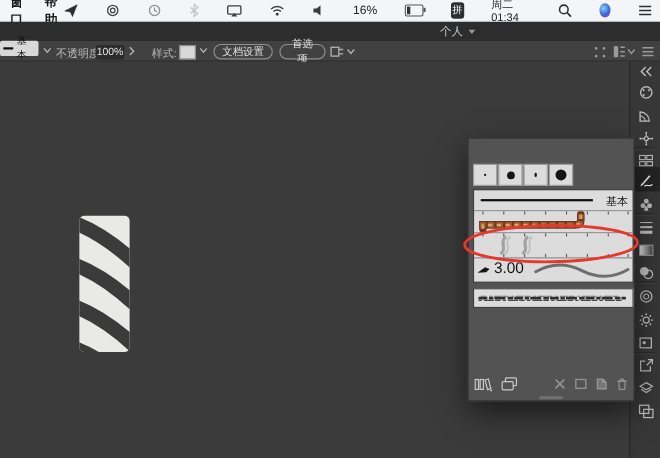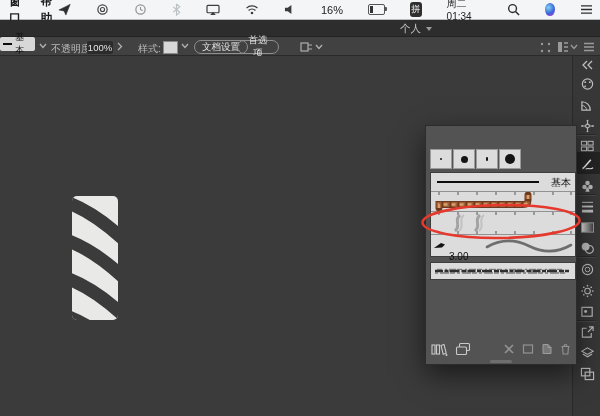--- a/index.html
+++ b/index.html
@@ -75,21 +75,21 @@
   #panel-body{position:absolute;left:0;top:20px;right:0;bottom:0;padding:3px 4px}
   .swatch-row{display:flex;gap:1px;height:20px;margin-bottom:3px}
   .bcell{width:22px;height:20px;background:#dcdcdc;border:1px solid #9b9b9b;box-sizing:border-box;
          display:flex;align-items:center;justify-content:center}
   .dot{background:#141414;border-radius:50%}
   .brush-block{width:144px;border:1px solid #3e3e3e}
   .brow{position:relative;background:#dcdcdc;width:100%}
   .brow + .brow{border-top:1px solid #929292}
   #basic-row .ln{position:absolute;left:6px;right:36px;top:8px;height:1.6px;background:#0e0e0e}
   #basic-row .tx{position:absolute;right:4px;top:3px;font-size:10px;color:#111}
-  #art-row .tx{position:absolute;left:18px;top:16px;font-size:10px;color:#111}
+  #art-row .tx{position:absolute;left:18px;top:0;font-size:14px;color:#111}
   #charcoal-row{width:144px;margin-top:5px;border:1px solid #3e3e3e;background:#dcdcdc}
   #panel-footer{position:absolute;left:5px;right:5px;bottom:7px;height:16px;display:flex;align-items:center}
   #panel-footer .right{margin-left:auto;display:flex;gap:7px;opacity:.6}
   #panel-footer .left{display:flex;gap:7px}
   #panel-notch{position:absolute;bottom:1px;left:50%;transform:translateX(-50%);
                width:22px;height:3px;background:#6f6f6f;border-radius:2px}
 
   #annotation{left:420px;top:202px;z-index:20;pointer-events:none}
 </style>
 </head>
@@ -182,21 +182,21 @@
       <path d="M1,1 L4.5,4.5 1,8" fill="none" stroke="#b0b0b0" stroke-width="1.3"></path>
     </svg>
 
   <span class="cb-label" style="left:138px">样式:</span>
   <div class="sw" style="left:163px;top:3.5px;width:15px;height:13px"></div>
   <svg class="abs" style="left:181px;top:6px" width="8" height="6" viewBox="0 0 8 6">
       <path d="M1,1 L4,4.5 7,1" fill="none" stroke="#b0b0b0" stroke-width="1.3"></path>
     </svg>
 
   <button class="ai-btn" style="left:194px;width:54px">文档设置</button>
-  <button class="ai-btn" style="left:237px;width:42px">首选项</button>
+  <button class="ai-btn" style="left:254px;width:42px">首选项</button>
 
   <svg class="abs" style="left:300px;top:4px" width="13" height="12" viewBox="0 0 13 12">
       <rect x="1" y="2" width="7" height="8" fill="none" stroke="#b0b0b0" stroke-width="1.2"></rect>
       <path d="M8,4 h4 M8,8 h4" stroke="#b0b0b0" stroke-width="1.2"></path>
     </svg>
   <svg class="abs" style="left:315px;top:7px" width="8" height="6" viewBox="0 0 8 6">
       <path d="M1,1 L4,4.5 7,1" fill="none" stroke="#b0b0b0" stroke-width="1.3"></path>
     </svg>
 
   <svg class="abs" style="left:540px;top:5px" width="11" height="11" viewBox="0 0 11 11">

